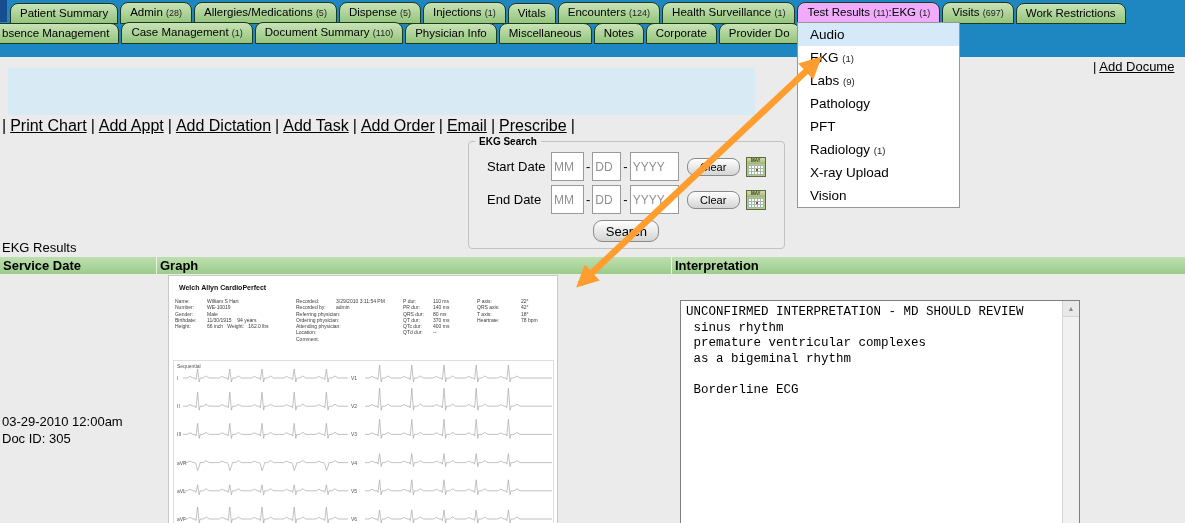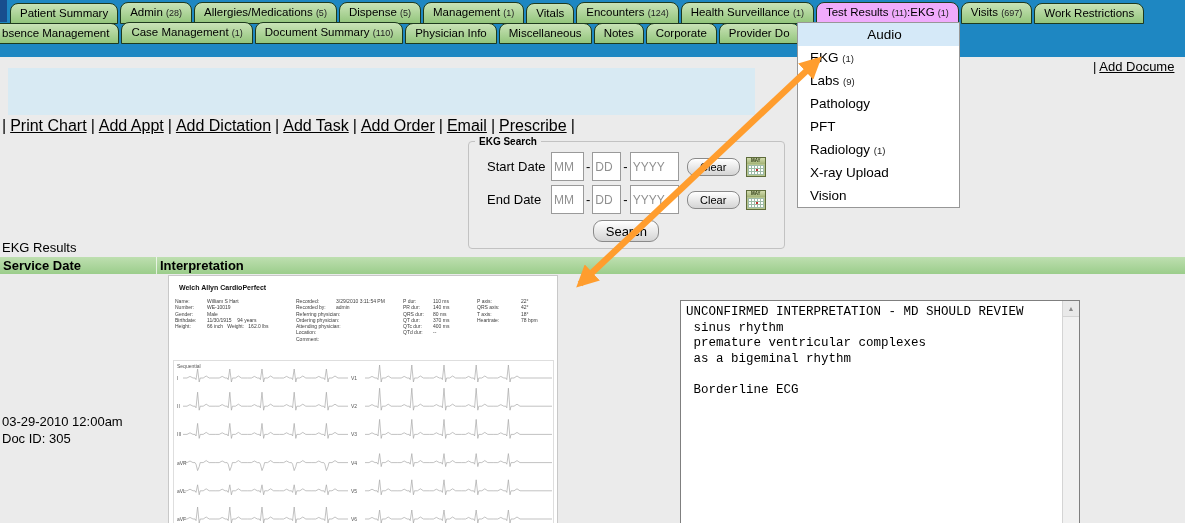--- a/index.html
+++ b/index.html
@@ -15,21 +15,21 @@
   .tab { background:linear-gradient(#c9e3b7,#93c57c); border:1px solid #1e3a1e; border-radius:8px 8px 0 0;
          padding:2px 9px; font-size:11.5px; line-height:15px; margin-right:2px; cursor:pointer; }
   .tab.active { background:#f0abfc; }
   .tab .tc { font-size:9px; color:#222; }
   .tab.cut { margin-left:-8px; border-radius:0 8px 0 0; }
 
   
   .dropdown { position:absolute; top:22px; left:808px; width:163px; background:#fff;
               border:1px solid #979797; z-index:30; }
   .dd-item { height:23px; line-height:23px; padding-left:12px; font-size:13.5px; cursor:pointer; }
-  .dd-item.hl { background:#d5e9f8;text-align:center; }
+  .dd-item.hl { background:#d5e9f8; }
   .dd-item .tc { font-size:9.5px; color:#222; }
 
   
   .add-doc { position:absolute; left:1093px; top:59px; font-size:13px; z-index:3; white-space:nowrap; }
   .add-doc a { color:#000; text-decoration:underline; cursor:pointer; }
   .banner { position:absolute; left:8px; top:68px; width:747px; height:47px; background:#d8eaf3; }
   .linksbar { position:absolute; left:2px; top:117px; font-size:16px; white-space:nowrap; }
   .linksbar a { color:#000; text-decoration:underline; margin:0 4px; cursor:pointer; }
   .linksbar .sep { color:#000; }
 
@@ -93,21 +93,21 @@
 </head>
 <body>
 
 <div class="topbar">
   <div class="navy-sliver"></div>
   <div class="tabrow tabrow1" id="tabrow1">
       <div class="tab"><span class="tl">Patient Summary</span></div>
       <div class="tab"><span class="tl">Admin </span><span class="tc">(28)</span></div>
       <div class="tab"><span class="tl">Allergies/Medications </span><span class="tc">(5)</span></div>
       <div class="tab"><span class="tl">Dispense </span><span class="tc">(5)</span></div>
-      <div class="tab"><span class="tl">Management </span><span class="tc">(1)</span></div>
+      <div class="tab"><span class="tl">Injections </span><span class="tc">(1)</span></div>
       <div class="tab"><span class="tl">Vitals</span></div>
       <div class="tab"><span class="tl">Encounters </span><span class="tc">(124)</span></div>
       <div class="tab"><span class="tl">Health Surveillance </span><span class="tc">(1)</span></div>
       <div class="tab active"><span class="tl">Test Results </span><span class="tc">(11)</span><span class="tl">:EKG </span><span class="tc">(1)</span></div>
       <div class="tab"><span class="tl">Visits </span><span class="tc">(697)</span></div>
       <div class="tab"><span class="tl">Work Restrictions</span></div>
     </div>
   <div class="tabrow tabrow2" id="tabrow2">
       <div class="tab cut"><span class="tl">bsence Management</span></div>
       <div class="tab"><span class="tl">Case Management </span><span class="tc">(1)</span></div>
@@ -166,20 +166,21 @@
     </div>
   </div>
   <div class="search-row">
     <button class="btn search-btn">Search</button>
   </div>
 </fieldset>
 
 <div class="results-label">EKG Results</div>
 <div class="rheader">
   <div class="rh-cell rh-1">Service Date</div>
+  <div class="rh-cell rh-2">Graph</div>
   <div class="rh-cell rh-3">Interpretation</div>
 </div>
 
 <div class="svc-cell">
   <div>03-29-2010 12:00am</div>
   <div>Doc ID: 305</div>
 </div>
 
 <div class="thumb">
   <div class="rep-title">Welch Allyn CardioPerfect</div>

